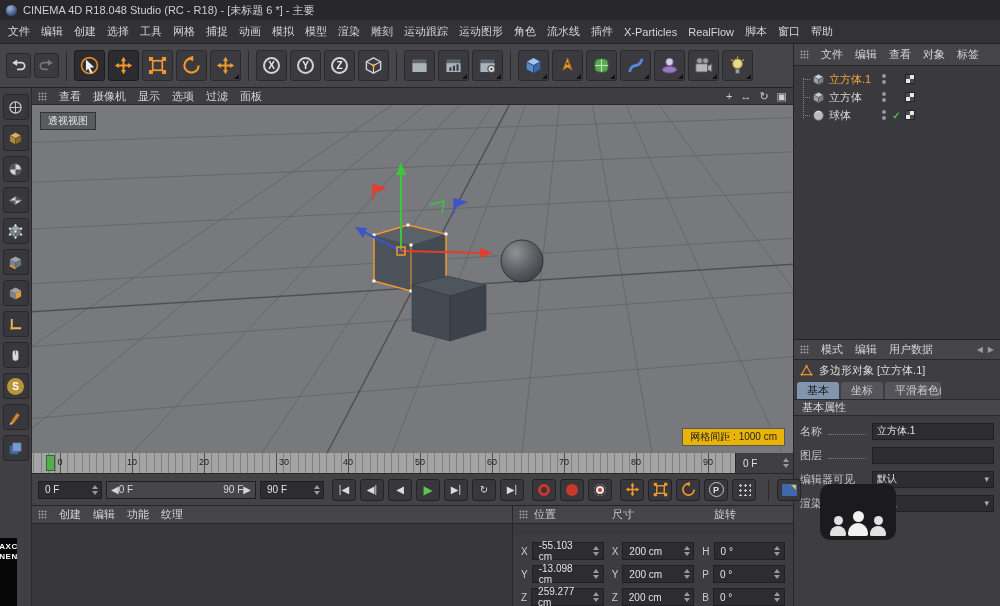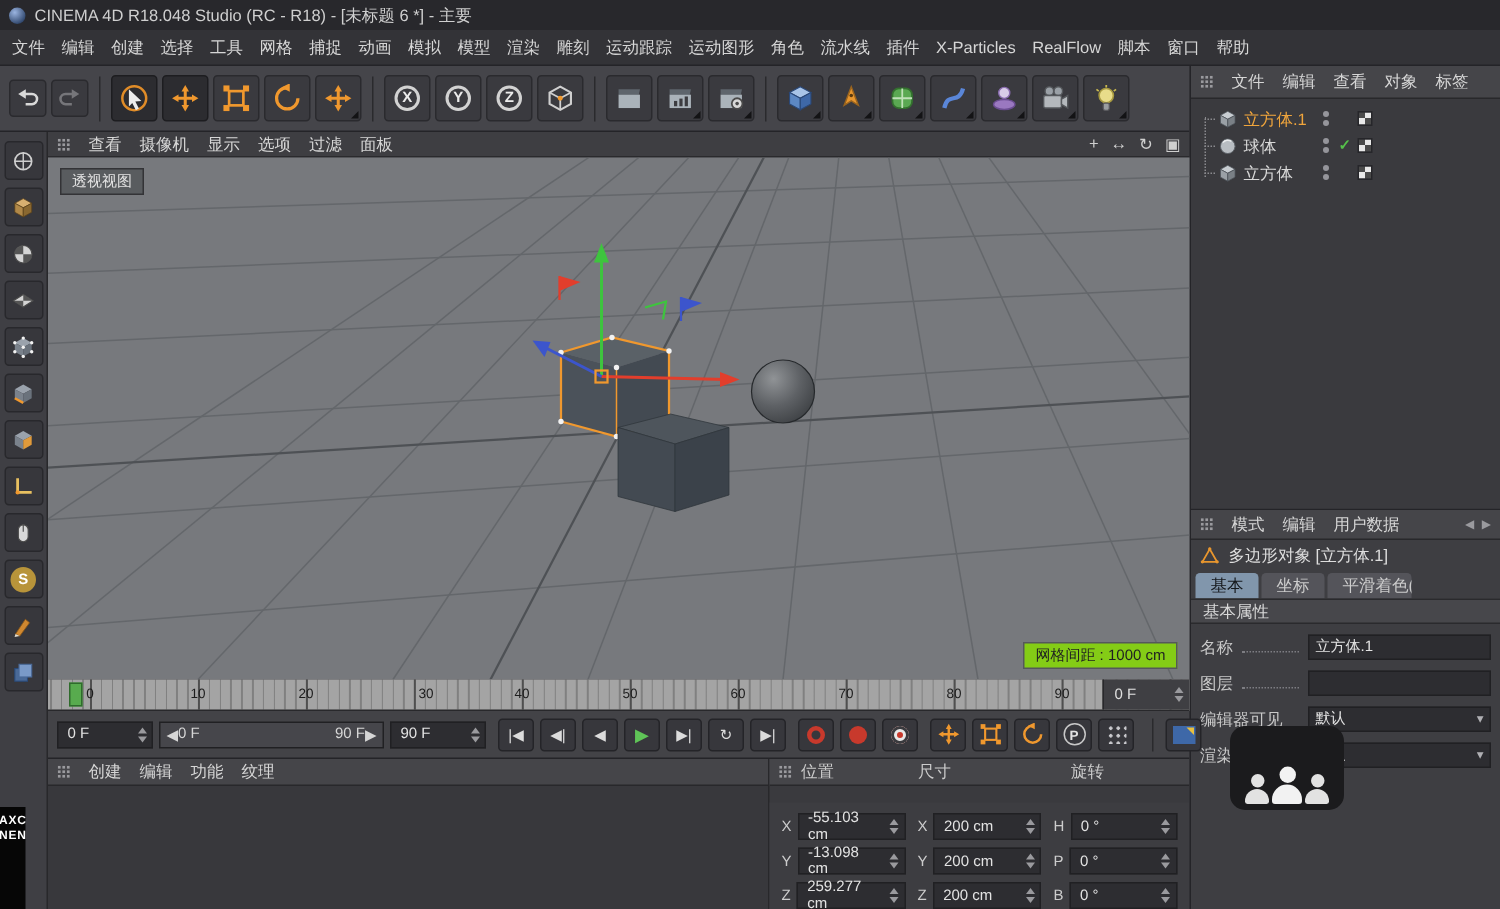--- a/index.html
+++ b/index.html
@@ -48,21 +48,21 @@
   .center-col { flex:1; display:flex; flex-direction:column; min-width:0; }
   .vp-menubar { height:17px; flex:none; background:#3e3e42; border-bottom:1px solid #2a2a2d;
     display:flex; align-items:center; gap:12px; padding:0 6px; }
   .grip { width:9px; height:9px; flex:none;
     background-image:radial-gradient(#9a9a9e 0.9px, transparent 1.1px); background-size:3px 3px; }
   .vp-nav { margin-left:auto; display:flex; gap:8px; color:#cfcfcf; font-size:11px; }
   .viewport { height:348px; flex:none; position:relative; background:#77797d; overflow:hidden; }
   .vp-canvas { position:absolute; left:0; top:0; }
   .view-label { position:absolute; left:8px; top:7px; background:#595c5f; border:1px solid #333336;
     color:#e3e3e3; font-size:10px; padding:1px 7px; }
-  .grid-label { position:absolute; right:8px; bottom:7px; background:#84cc16; border:1px solid #55585b;
+  .grid-label { position:absolute; right:8px; bottom:7px; background:#eab308; border:1px solid #55585b;
     color:#1f1f22; font-size:10px; padding:1px 7px; }
   
   .ruler { height:21px; flex:none; background:#a4a4a4; position:relative; border-bottom:1px solid #28282b;
     background-image:
       repeating-linear-gradient(to right, rgba(40,40,40,.55) 0 1px, transparent 1px 72px),
       repeating-linear-gradient(to right, rgba(60,60,60,.35) 0 1px, transparent 1px 7.2px);
     background-position:28px 0, 28px 0; }
   .tick { position:absolute; top:4px; transform:translateX(-50%); color:#1d1d1d; font-size:9px; }
   .playhead { position:absolute; left:14px; top:2px; bottom:2px; width:9px;
     background:#58ab4e; border:1px solid #2f6b2c; }
@@ -872,47 +872,47 @@
                 <i></i>
               </span>
             <span class="tag-slot"></span>
             <span class="tag-slot">
                 <span class="tag-checker"></span>
               </span>
           </span>
         </div>
         <div class="om-row">
           <svg class="ic ic-om">
+              <use href="#sym-obj-cube"></use>
+            </svg>
+          <span class="om-name">立方体</span>
+          <span class="om-tags">
+            <span class="om-dots">
+                <i></i>
+                <i></i>
+              </span>
+            <span class="tag-slot"></span>
+            <span class="tag-slot">
+                <span class="tag-checker"></span>
+              </span>
+          </span>
+        </div>
+        <div class="om-row">
+          <svg class="ic ic-om">
               <use href="#sym-obj-sphere"></use>
             </svg>
           <span class="om-name">球体</span>
           <span class="om-tags">
             <span class="om-dots">
                 <i></i>
                 <i></i>
               </span>
             <span class="tag-slot">
                 <span class="tag-check">✓</span>
               </span>
-            <span class="tag-slot">
-                <span class="tag-checker"></span>
-              </span>
-          </span>
-        </div>
-        <div class="om-row">
-          <svg class="ic ic-om">
-              <use href="#sym-obj-cube"></use>
-            </svg>
-          <span class="om-name">立方体</span>
-          <span class="om-tags">
-            <span class="om-dots">
-                <i></i>
-                <i></i>
-              </span>
-            <span class="tag-slot"></span>
             <span class="tag-slot">
                 <span class="tag-checker"></span>
               </span>
           </span>
         </div>
       </div>
     </div>
 
     <div class="attr">
       <div class="panel-menubar" style="height:20px">

